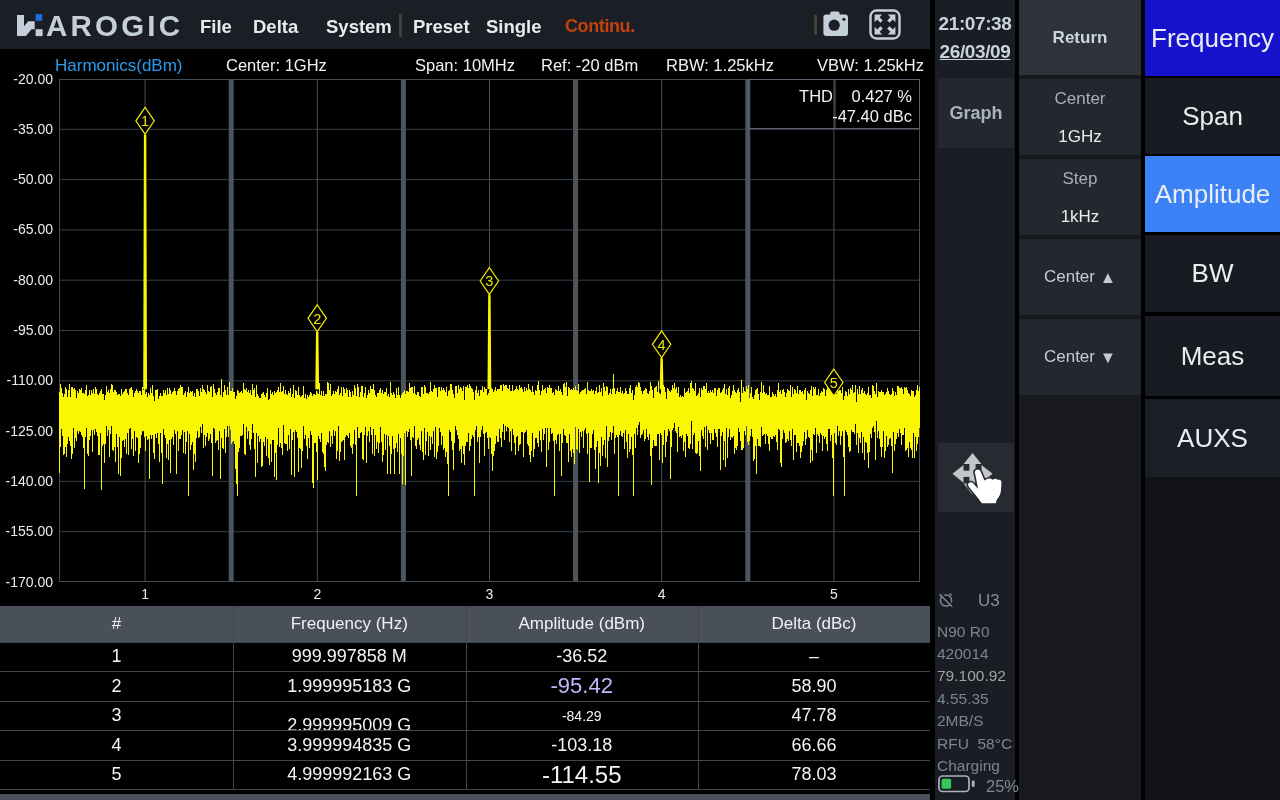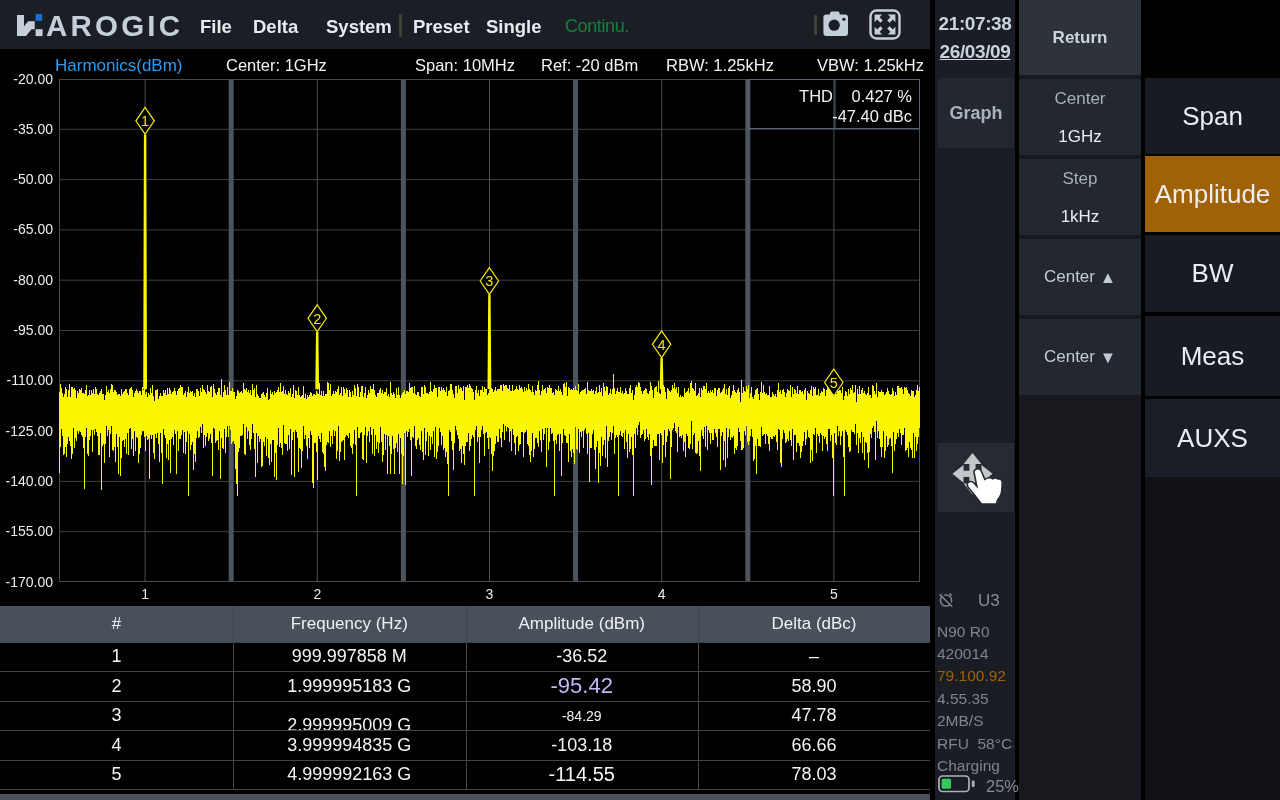--- a/index.html
+++ b/index.html
@@ -17,21 +17,21 @@
   <rect x="18.6" y="1.1" width="6.6" height="6.7" fill="#1a6fd8"></rect>
   <rect x="18.6" y="16.2" width="7" height="6.9" fill="#c5cfd9"></rect>
 </svg>
 <div class="abs" id="logotext" style="left:46px;top:11px;font-size:29.5px;font-weight:bold;color:#c5cfd9;letter-spacing:3.2px;line-height:29px;">AROGIC</div>
 <div class="abs menu" style="left:200px;top:15.5px;font-size:18.5px;font-weight:bold;color:#e6ebf0;">File</div>
 <div class="abs menu" style="left:253px;top:15.5px;font-size:18.5px;font-weight:bold;color:#e6ebf0;">Delta</div>
 <div class="abs menu" style="left:326px;top:15.5px;font-size:18.5px;font-weight:bold;color:#e6ebf0;">System</div>
 <div class="abs" style="left:399px;top:14px;width:3px;height:23px;background:#3e4138;"></div>
 <div class="abs menu" style="left:413px;top:15.5px;font-size:18.5px;font-weight:bold;color:#e6ebf0;">Preset</div>
 <div class="abs menu" style="left:486px;top:15.5px;font-size:18.5px;font-weight:bold;color:#e6ebf0;">Single</div>
-<div class="abs menu" style="left:565px;top:16px;font-size:18px;font-weight:normal;color:#15803d;letter-spacing:-0.4px;">Continu.</div>
+<div class="abs menu" style="left:565px;top:16px;font-size:18px;font-weight:bold;color:#c2410c;letter-spacing:-0.4px;">Continu.</div>
 <div class="abs" style="left:814px;top:15px;width:3px;height:20px;background:#3e4138;"></div>
 <svg class="abs" style="left:822px;top:10px;" width="35" height="31" viewBox="0 0 35 31">
   <path d="M8 5 L8 3.4 Q8 1.4 10 1.4 L15.6 1.4 Q17.6 1.4 17.6 3.4 L17.6 5 Z" fill="#c5cfd9"></path>
   <rect x="1.4" y="4.6" width="24.6" height="21.4" rx="3" fill="#c5cfd9"></rect>
   <circle cx="12.2" cy="15.2" r="5.6" fill="#1b1f25"></circle>
   <circle cx="21.9" cy="9.3" r="1.6" fill="#1b1f25"></circle>
 </svg>
 <svg class="abs" style="left:869px;top:9px;" width="33" height="32" viewBox="0 0 33 32">
   <rect x="1.5" y="1.5" width="29" height="28" rx="6" fill="none" stroke="#c5cfd9" stroke-width="2.4"></rect>
   <path d="M5.6 13.2 L5.6 5.6 L13.2 5.6 L10.6 8.2 L13.8 11.4 L11.4 13.8 L8.2 10.6 Z" fill="#c5cfd9"></path>
@@ -117,21 +117,21 @@
     <div class="abs flexc" style="left:0px;top:701.0px;width:233px;height:29.5px;font-size:18px;color:#f2f4f6;">3</div>
     <div class="abs flexc" style="left:233px;top:711px;width:232.5px;height:29.5px;font-size:18px;color:#f2f4f6;">2.999995009 G</div>
     <div class="abs flexc" style="left:465.5px;top:701.0px;width:232.5px;height:29.5px;font-size:14px;color:#f2f4f6;">-84.29</div>
     <div class="abs flexc" style="left:698px;top:701.0px;width:232px;height:29.5px;font-size:18px;color:#f2f4f6;">47.78</div>
     <div class="abs flexc" style="left:0px;top:730.5px;width:233px;height:29.5px;font-size:18px;color:#f2f4f6;">4</div>
     <div class="abs flexc" style="left:233px;top:730.5px;width:232.5px;height:29.5px;font-size:18px;color:#f2f4f6;">3.999994835 G</div>
     <div class="abs flexc" style="left:465.5px;top:730.5px;width:232.5px;height:29.5px;font-size:18px;color:#f2f4f6;">-103.18</div>
     <div class="abs flexc" style="left:698px;top:730.5px;width:232px;height:29.5px;font-size:18px;color:#f2f4f6;">66.66</div>
     <div class="abs flexc" style="left:0px;top:760.0px;width:233px;height:29.5px;font-size:18px;color:#f2f4f6;">5</div>
     <div class="abs flexc" style="left:233px;top:760.0px;width:232.5px;height:29.5px;font-size:18px;color:#f2f4f6;">4.999992163 G</div>
-    <div class="abs flexc" style="left:465.5px;top:760.0px;width:232.5px;height:29.5px;font-size:20px;color:#f2f4f6;">-114.55</div>
+    <div class="abs flexc" style="left:465.5px;top:760.0px;width:232.5px;height:29.5px;font-size:24px;color:#f2f4f6;">-114.55</div>
     <div class="abs flexc" style="left:698px;top:760.0px;width:232px;height:29.5px;font-size:18px;color:#f2f4f6;">78.03</div>
     <div class="abs" style="left:0;top:641.5px;width:930px;height:1px;background:#41464d;"></div>
     <div class="abs" style="left:0;top:671.0px;width:930px;height:1px;background:#41464d;"></div>
     <div class="abs" style="left:0;top:700.5px;width:930px;height:1px;background:#41464d;"></div>
     <div class="abs" style="left:0;top:730.0px;width:930px;height:1px;background:#41464d;"></div>
     <div class="abs" style="left:0;top:759.5px;width:930px;height:1px;background:#41464d;"></div>
     <div class="abs" style="left:0;top:789.0px;width:930px;height:1px;background:#41464d;"></div>
     <div class="abs" style="left:233px;top:606px;width:1px;height:183.5px;background:#41464d;"></div>
     <div class="abs" style="left:465.5px;top:606px;width:1px;height:183.5px;background:#41464d;"></div>
     <div class="abs" style="left:698px;top:606px;width:1px;height:183.5px;background:#41464d;"></div>
@@ -158,21 +158,21 @@
 </svg>
 <svg class="abs" style="left:937px;top:591px;" width="18" height="18" viewBox="0 0 18 18">
 <circle cx="9" cy="9.5" r="5.6" fill="none" stroke="#7d858e" stroke-width="1.5"></circle>
 <path d="M3.2 4.4 L5.6 2.6 M14.8 4.4 L12.4 2.6" stroke="#7d858e" stroke-width="1.5" fill="none"></path>
 <line x1="2.6" y1="3.4" x2="15.4" y2="15.8" stroke="#7d858e" stroke-width="1.5"></line>
 <line x1="4.0" y1="2.2" x2="16.6" y2="14.6" stroke="#14171c" stroke-width="1.3"></line>
 </svg>
     <div class="abs" style="left:962px;top:591px;font-size:17px;color:#868e98;margin-left:16px;">U3</div>
     <div class="abs" style="left:937px;top:622.5px;font-size:15.5px;color:#7d858e;white-space:nowrap;">N90 R0</div>
     <div class="abs" style="left:937px;top:644.9px;font-size:15.5px;color:#7d858e;white-space:nowrap;">420014</div>
-    <div class="abs" style="left:937px;top:667.3px;font-size:15.5px;color:#a16207;white-space:nowrap;">79.100.92</div>
+    <div class="abs" style="left:937px;top:667.3px;font-size:15.5px;color:#a3a3a3;white-space:nowrap;">79.100.92</div>
     <div class="abs" style="left:937px;top:689.7px;font-size:15.5px;color:#7d858e;white-space:nowrap;">4.55.35</div>
     <div class="abs" style="left:937px;top:712.1px;font-size:15.5px;color:#7d858e;white-space:nowrap;">2MB/S</div>
     <div class="abs" style="left:937px;top:734.5px;font-size:15.5px;color:#7d858e;white-space:nowrap;">RFU&nbsp; 58°C</div>
     <div class="abs" style="left:937px;top:756.9px;font-size:15.5px;color:#7d858e;white-space:nowrap;">Charging</div>
     <svg class="abs" style="left:938px;top:775px;" width="42" height="18" viewBox="0 0 42 18">
 <rect x="1" y="1" width="30" height="15.5" rx="3.5" fill="none" stroke="#aab2bb" stroke-width="1.7"></rect>
 <rect x="3.6" y="3.8" width="9.5" height="10" rx="1.5" fill="#35c759"></rect>
 <rect x="33.8" y="5.5" width="2.8" height="6.5" rx="1.2" fill="#aab2bb"></rect>
 </svg>
     <div class="abs" style="left:986px;top:777px;font-size:16.5px;color:#828a94;">25%</div>
@@ -182,18 +182,19 @@
 <div class="abs" style="left:1019px;top:79px;width:122px;height:76px;background:#23272e;"></div>
 <div class="abs" style="left:1019px;top:89px;width:122px;text-align:center;font-size:17px;color:#a6afb9;">Center</div>
 <div class="abs" style="left:1019px;top:127px;width:122px;text-align:center;font-size:17px;color:#e8ecf0;">1GHz</div>
 <div class="abs" style="left:1019px;top:159px;width:122px;height:76px;background:#23272e;"></div>
 <div class="abs" style="left:1019px;top:169px;width:122px;text-align:center;font-size:17px;color:#a6afb9;">Step</div>
 <div class="abs" style="left:1019px;top:207px;width:122px;text-align:center;font-size:17px;color:#e8ecf0;">1kHz</div>
 <div class="abs flexc" style="left:1019px;top:239px;width:122px;height:76px;background:#23272e;font-size:17px;color:#c3ccd6;">Center&nbsp;<span style="font-size:16.5px;">▲</span></div>
 <div class="abs flexc" style="left:1019px;top:319px;width:122px;height:76px;background:#23272e;font-size:17px;color:#c3ccd6;">Center&nbsp;<span style="font-size:16.5px;">▼</span></div>
 
 <div class="abs" style="left:1145px;top:477px;width:135px;height:323px;background:#101216;"></div>
+<div class="abs flexc" style="left:1145px;top:0;width:135px;height:76px;background:#1713cd;font-size:26px;color:#e9edf2;">Frequency</div>
 <div class="abs flexc" style="left:1145px;top:78px;width:135px;height:76px;background:#181b21;font-size:26px;color:#e9edf2;">Span</div>
-<div class="abs flexc" style="left:1145px;top:156px;width:135px;height:76px;background:#a16207;font-size:26px;color:#e9edf2;">Amplitude</div>
+<div class="abs flexc" style="left:1145px;top:156px;width:135px;height:76px;background:#3b82f6;font-size:26px;color:#e9edf2;">Amplitude</div>
 <div class="abs flexc" style="left:1145px;top:235px;width:135px;height:77px;background:#181b21;font-size:26px;color:#e9edf2;">BW</div>
 <div class="abs flexc" style="left:1145px;top:316px;width:135px;height:80px;background:#181b21;font-size:26px;color:#e9edf2;">Meas</div>
 <div class="abs flexc" style="left:1145px;top:399px;width:135px;height:78px;background:#1a1f27;font-size:26px;color:#e9edf2;">AUXS</div>
 
 </div>
 </body></html>

